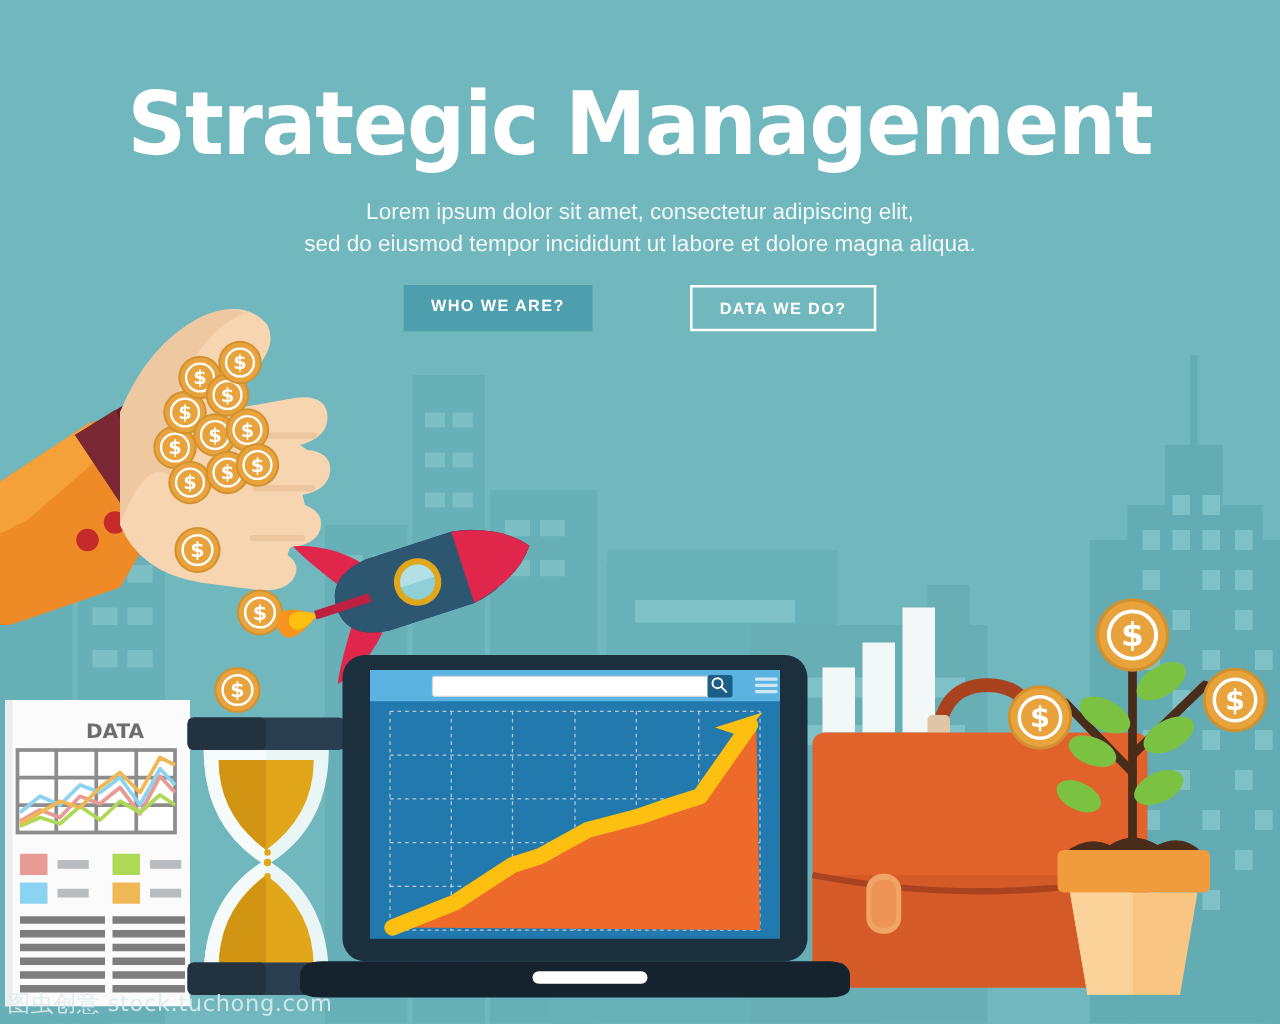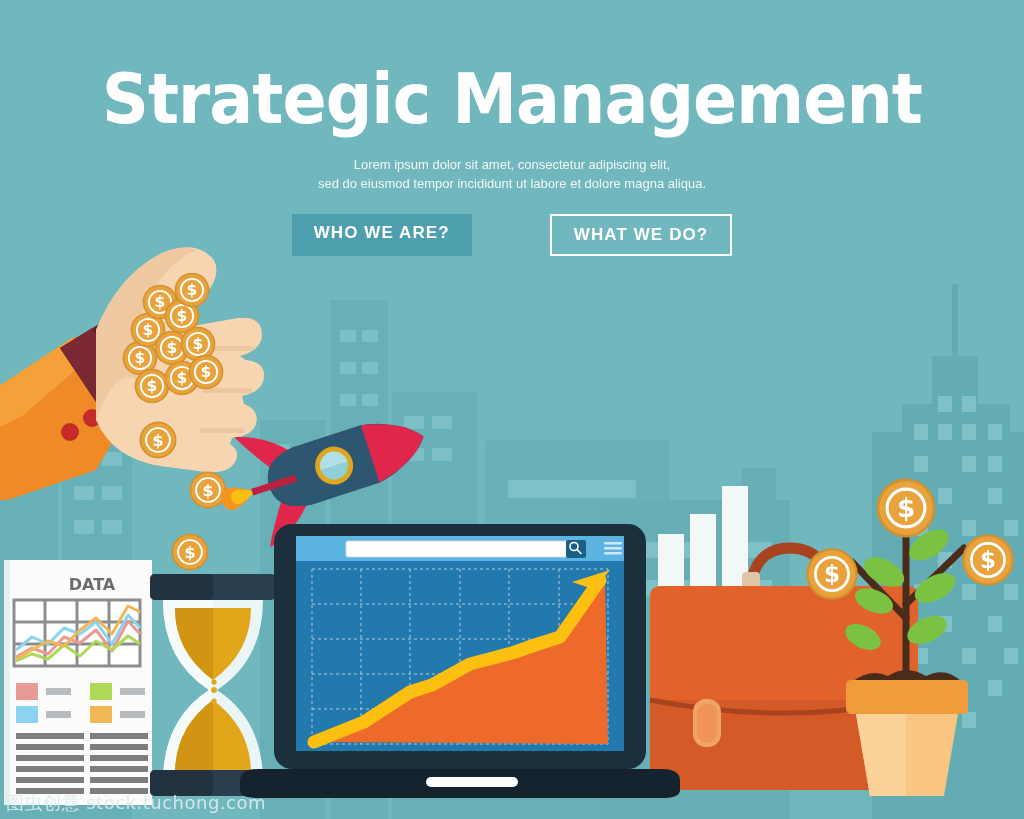--- a/index.html
+++ b/index.html
@@ -32,32 +32,32 @@
     color: #ffffff;
     letter-spacing: -1px;
     line-height: 1;
     margin-top: 48px;
     font-family: "DejaVu Sans", sans-serif;
     transform: scaleX(0.93);
   }
   #subtitle {
     margin-top: 22px;
     color: #f2f7f7;
-    font-size: 13px;
+    font-size: 18px;
     line-height: 1.45;
     font-family: "Liberation Sans", sans-serif;
   }
   #btn-row {
     margin-top: 20px;
     display: flex;
     justify-content: center;
     gap: 78px;
   }
   .btn {
-    font-size: 17px;
+    font-size: 13px;
     font-weight: 700;
     letter-spacing: 1.1px;
     color: #ffffff;
     padding: 9px 22px;
     cursor: pointer;
     user-select: none;
     white-space: nowrap;
   }
   .btn-filled { background: #4e9fad; }
   .btn-outline { background: transparent; border: 2px solid #ffffff; }
@@ -199,21 +199,21 @@
   </svg>
 
   <div id="header">
     <div id="title">Strategic  Management</div>
     <div id="subtitle">
       <div>Lorem ipsum dolor sit amet, consectetur adipiscing elit,</div>
       <div>sed do eiusmod tempor incididunt ut labore et dolore magna aliqua.</div>
     </div>
     <div id="btn-row">
       <div class="btn btn-filled">WHO WE ARE?</div>
-      <div class="btn btn-outline">WHAT WE DO?</div>
+      <div class="btn btn-outline">DATA WE DO?</div>
     </div>
   </div>
 
   <svg id="scene" viewBox="0 0 1024 819">
 
     <defs>
 
       <g id="coin-g">
         <circle cx="0" cy="0" r="28" fill="#d1912f"></circle>
         <circle cx="0" cy="0" r="25.5" fill="#e8a33d"></circle>

